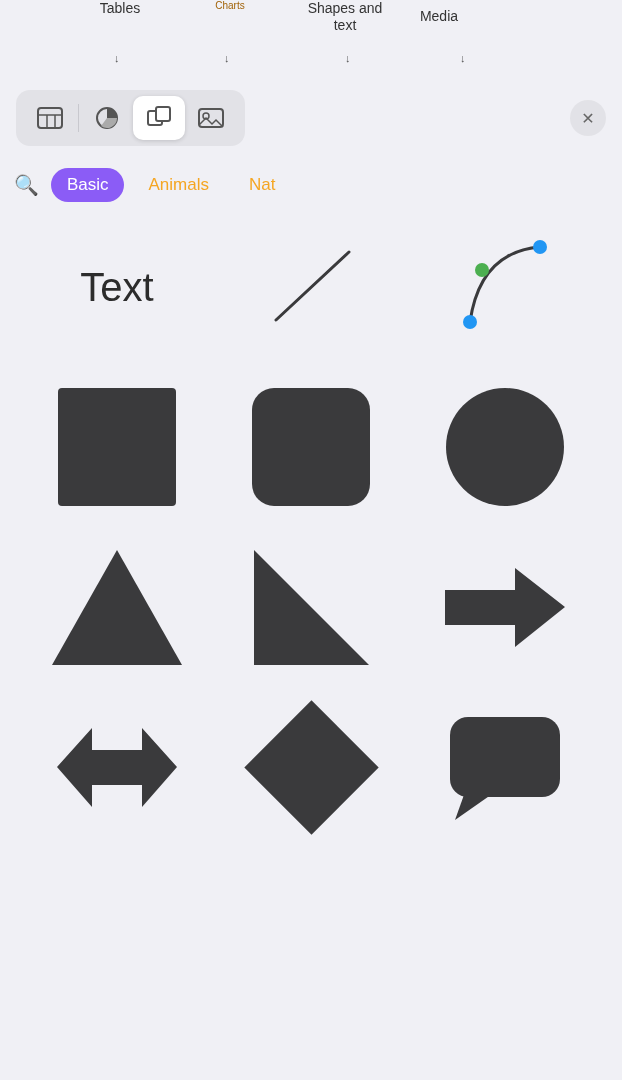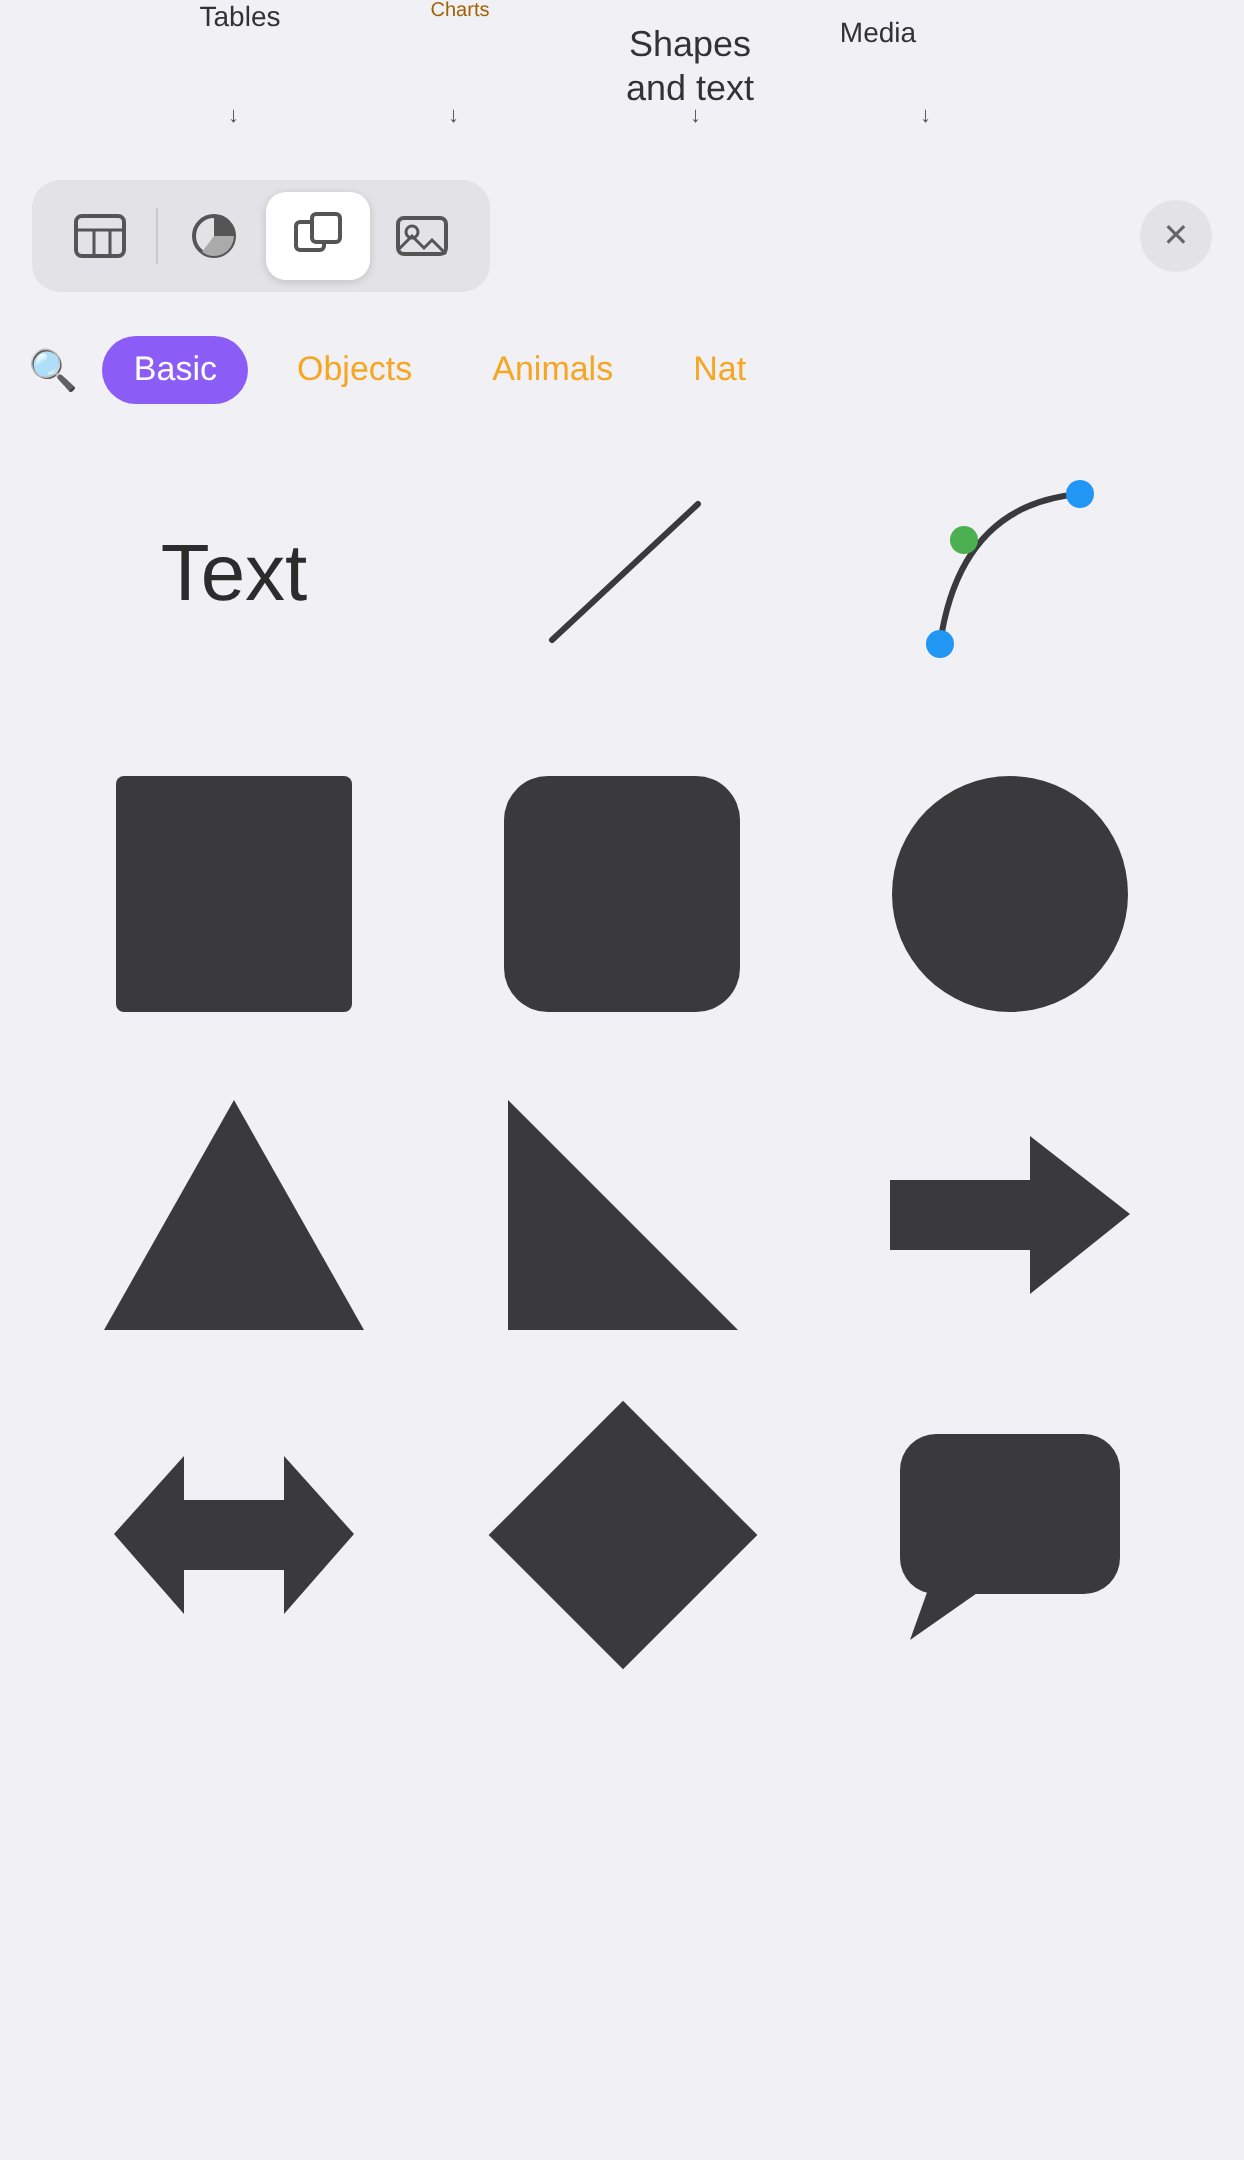--- a/index.html
+++ b/index.html
@@ -216,21 +216,21 @@
       height: 110px;
     }
 
   </style>
 </head>
 <body>
 
 <div style="display:flex; align-items:flex-end; padding: 8px 36px 0; gap:0; position:relative; height:72px;">
   <div style="position:absolute; left:90px; top:0; font-size:14px; color:#333; text-align:center; width:60px;">Tables</div>
   <div style="position:absolute; left:200px; top:0; font-size:10px; color:#a16207; text-align:center; width:60px;">Charts</div>
-  <div style="position:absolute; left:300px; top:0; font-size:18px; color:#333; text-align:center; width:90px; line-height:1.2;margin-top:12px;">Shapes
+  <div style="position:absolute; left:300px; top:0; font-size:14px; color:#333; text-align:center; width:90px; line-height:1.2;">Shapes
 and text</div>
   <div style="position:absolute; left:409px; top:8px; font-size:14px; color:#333; text-align:center; width:60px;">Media</div>
 
   <div style="position:absolute; left:114px; bottom:8px; font-size:11px; color:#555;">↓</div>
   <div style="position:absolute; left:224px; bottom:8px; font-size:11px; color:#555;">↓</div>
   <div style="position:absolute; left:345px; bottom:8px; font-size:11px; color:#555;">↓</div>
   <div style="position:absolute; left:460px; bottom:8px; font-size:11px; color:#555;">↓</div>
 </div>
 
 <div class="toolbar">
@@ -271,23 +271,20 @@
 </div>
 
 <div class="category-tabs">
   <button class="search-icon-btn">
     <span>🔍</span>
   </button>
   <button class="cat-tab active">
     <span>Basic</span>
   </button>
   <button class="cat-tab inactive">
-    <span>Objects</span>
-  </button>
-  <button class="cat-tab inactive">
     <span>Animals</span>
   </button>
   <button class="cat-tab inactive">
     <span>Nat</span>
   </button>
 </div>
 
 <div class="shapes-area">
 
   <div class="shape-row">

